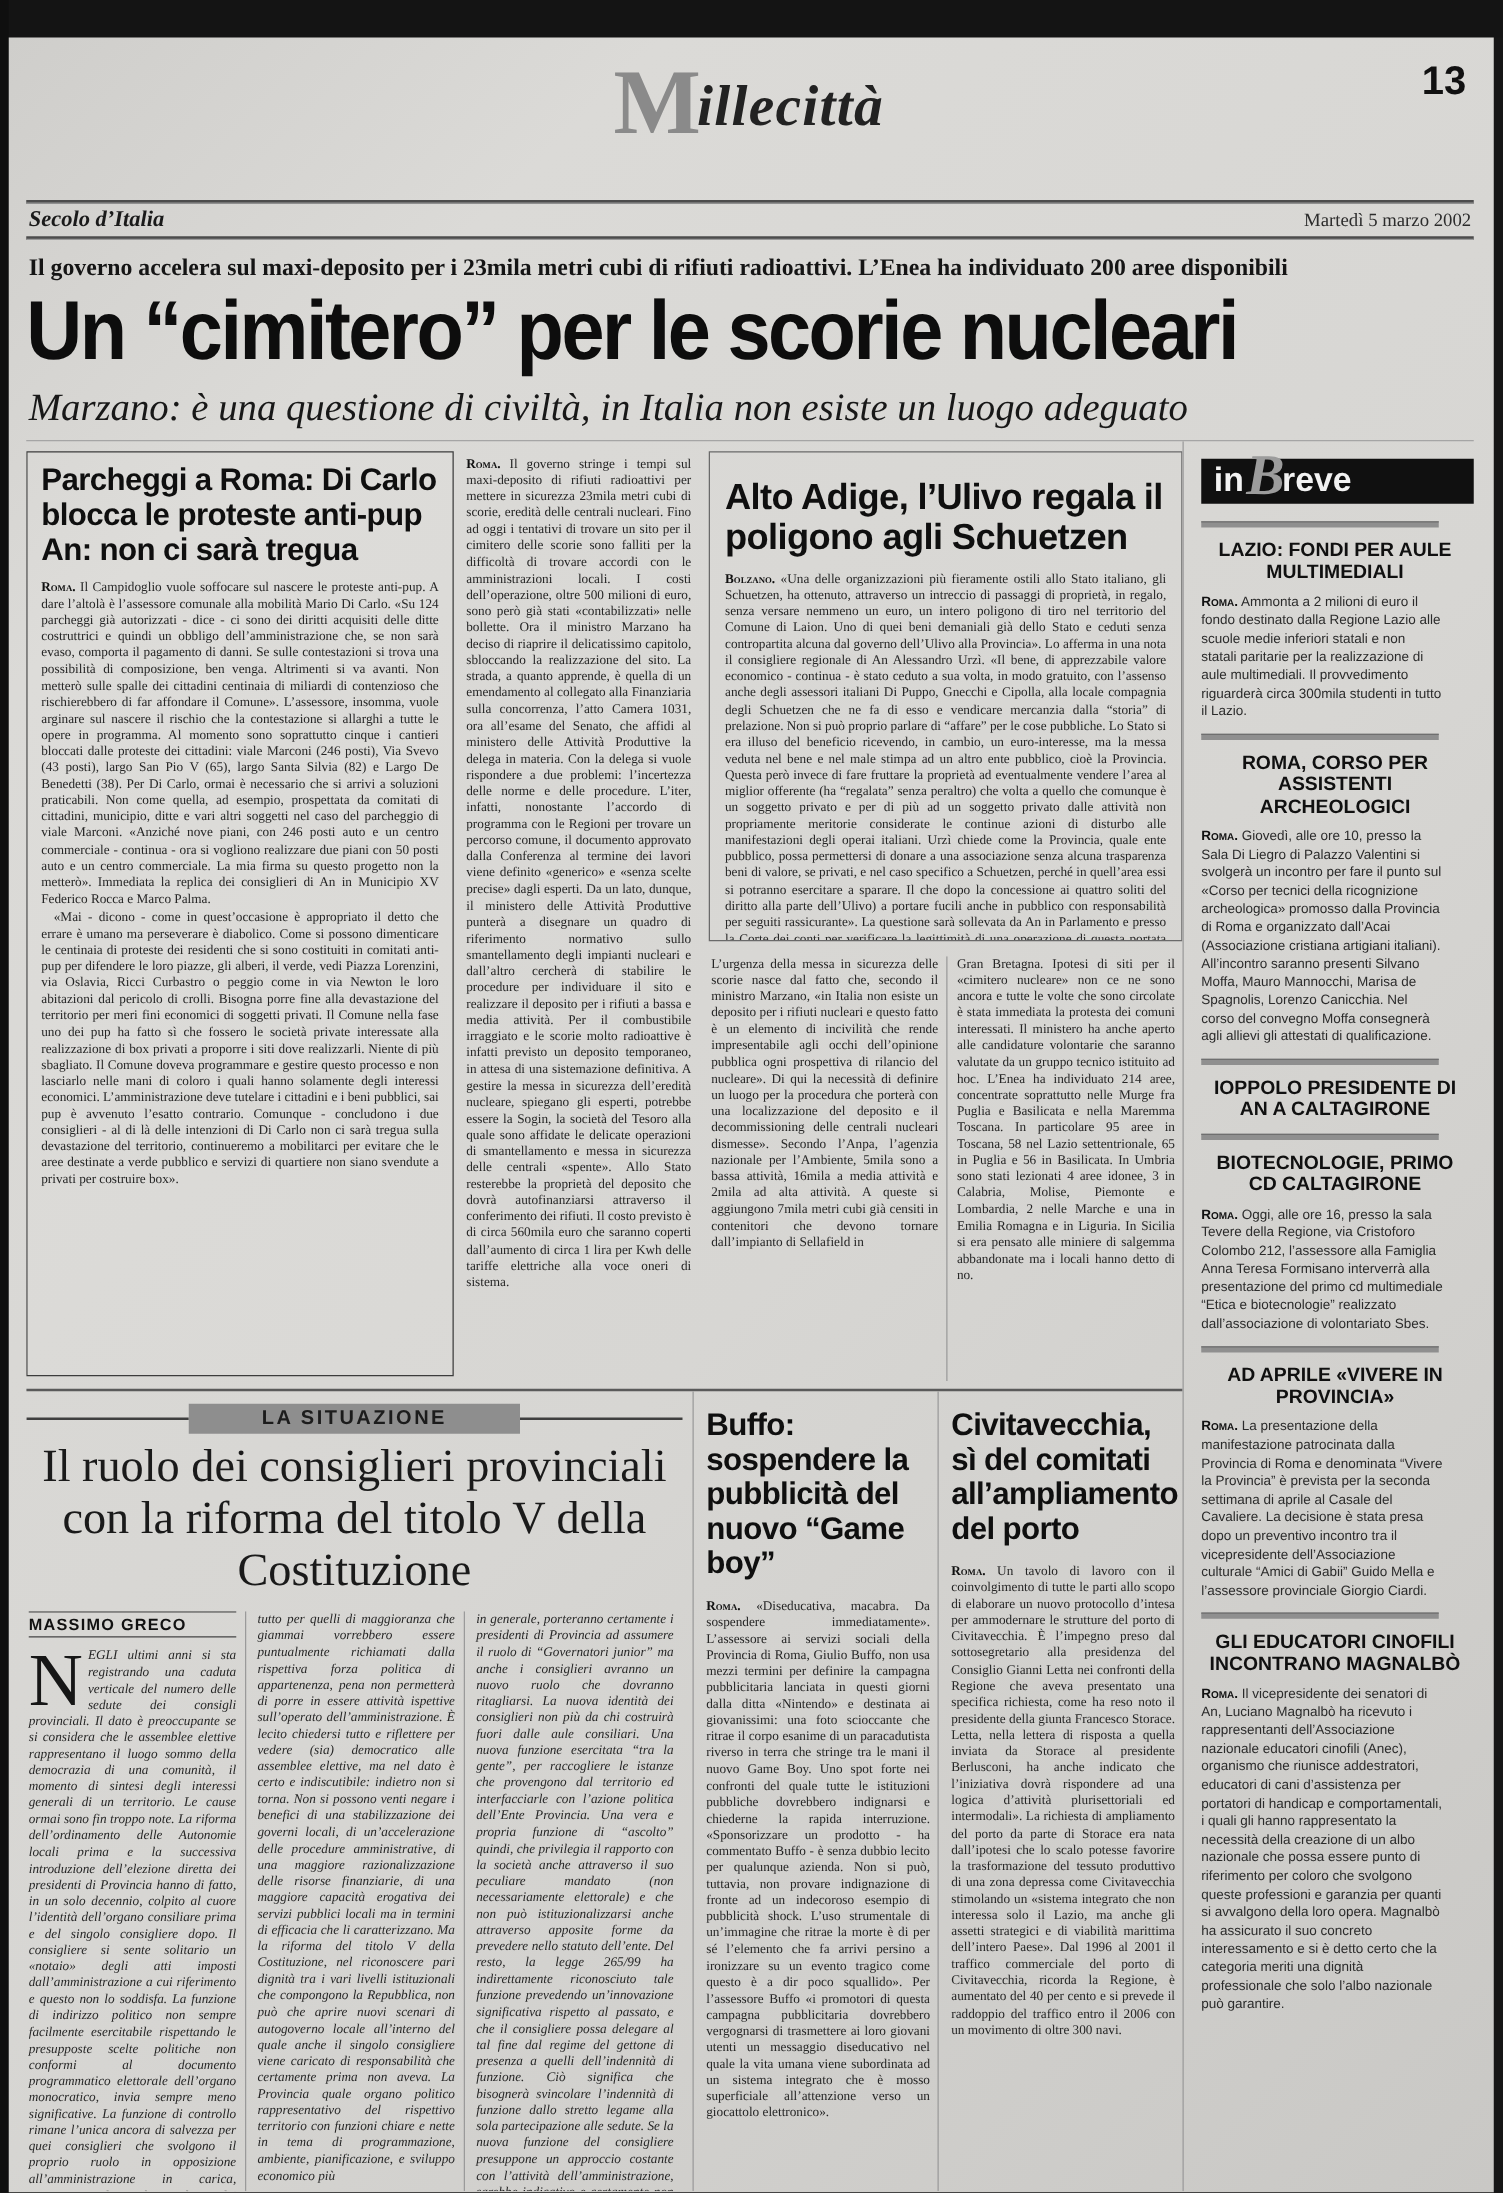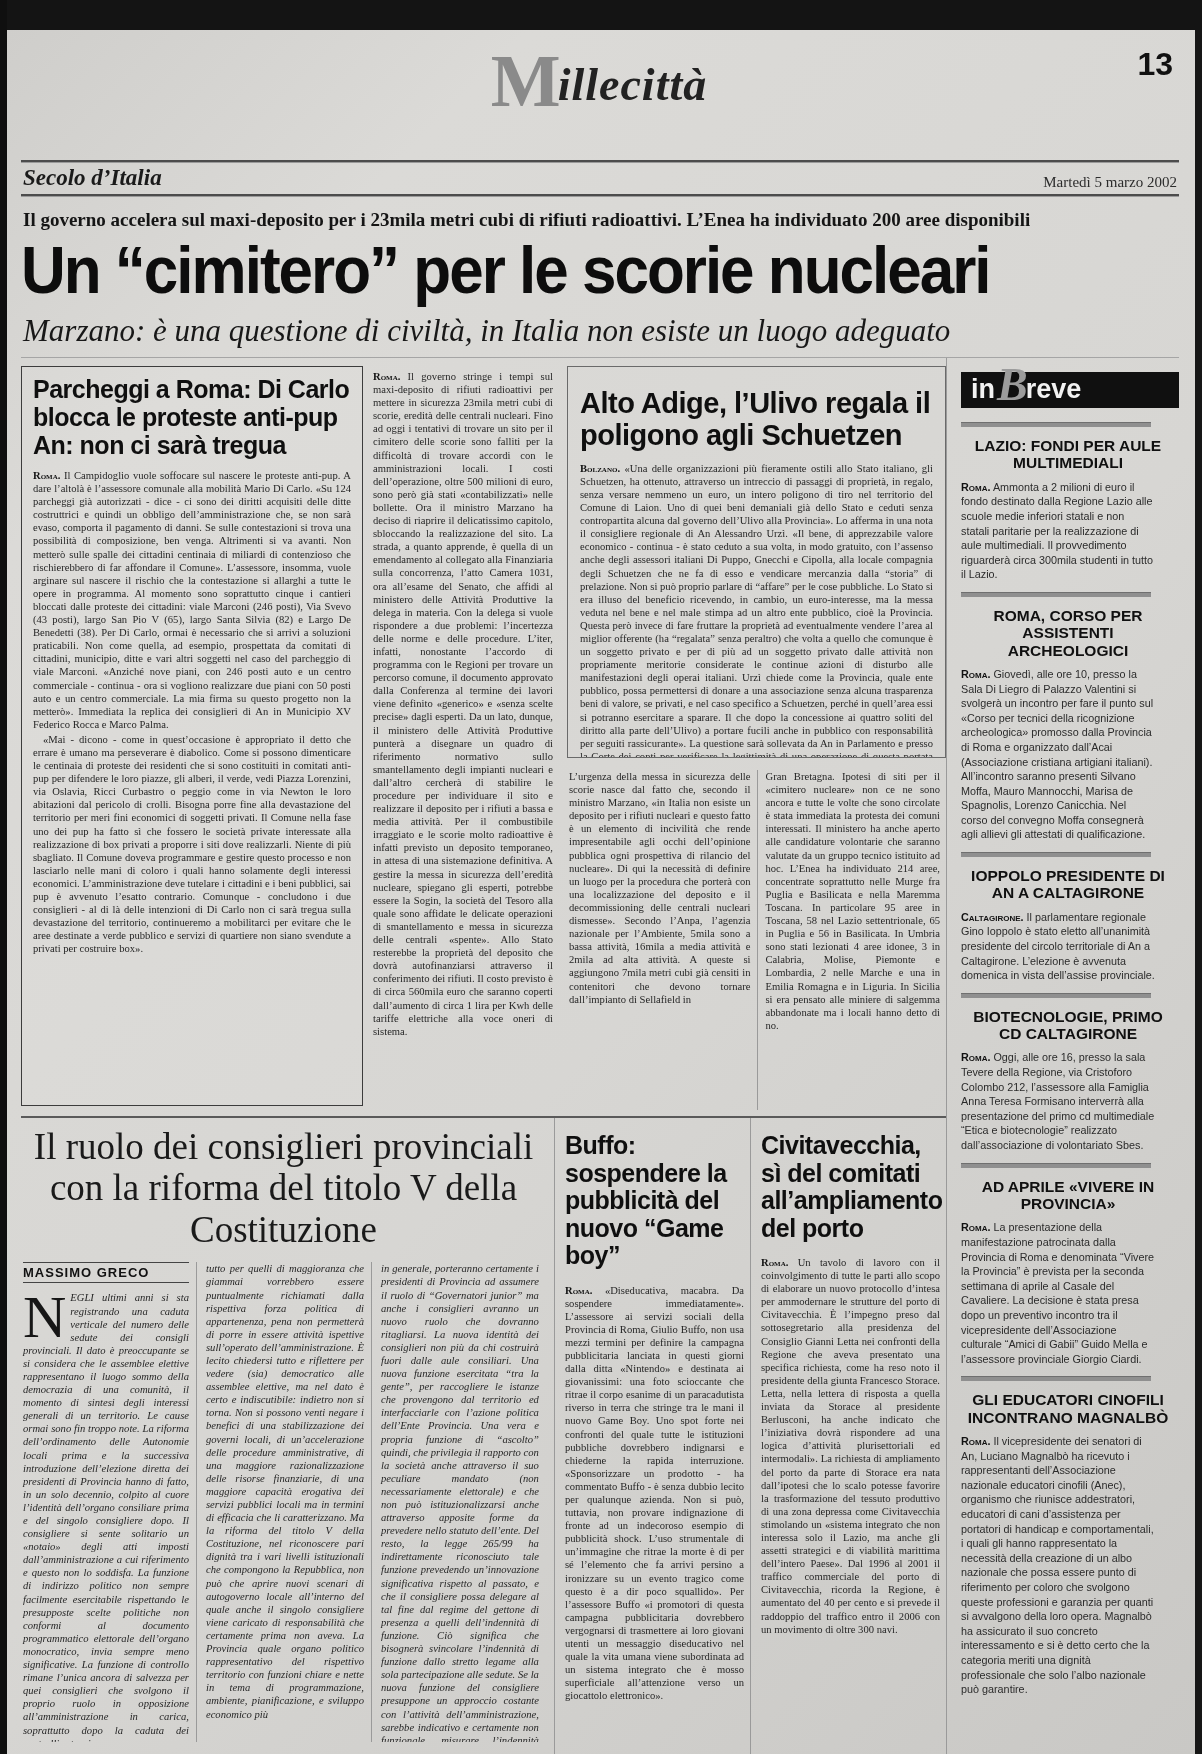--- a/index.html
+++ b/index.html
@@ -11,21 +11,21 @@
   
   .hdr{position:relative;height:120px;}
   .section-title{position:absolute;left:0;right:2px;top:18px;text-align:center;
      font-style:italic;font-weight:bold;font-size:46px;letter-spacing:1px;color:#222;}
   .section-title .bigM{font-size:74px;font-style:normal;color:#8a8a8a;
      font-family:"Liberation Serif",serif;line-height:0;vertical-align:-6px;margin-right:-4px;}
   .pagenum{position:absolute;right:6px;top:6px;font-family:"Liberation Sans",sans-serif;
      font-weight:bold;font-size:32px;color:#111;}
   .rule{height:2px;background:#4c4c4c;border-bottom:1px solid #9a9a9a;}
   .mastrow{display:flex;justify-content:space-between;align-items:flex-end;padding:2px 2px 3px 2px;}
-  .masthead{font-weight:bold;font-style:italic;font-size:23px;color:#1a1a1a;}
+  .masthead{font-weight:bold;font-style:italic;font-size:18px;color:#1a1a1a;}
   .dateline{font-size:15px;color:#2c2c2c;}
   
   .lead-head{padding-top:10px;}
   .kicker{font-weight:bold;font-size:19px;color:#151515;padding:2px 2px 6px 2px;}
   .headline{font-family:"Liberation Sans",sans-serif;font-weight:bold;font-size:62px;
      letter-spacing:-2px;line-height:1.0;color:#0d0d0d;transform:scaleY(1.08);transform-origin:left top;
      white-space:nowrap;}
   .subhead{font-style:italic;font-size:31px;color:#181818;padding:14px 2px 8px 2px;letter-spacing:0;}
   
   .cols{display:flex;height:1400px;overflow:hidden;border-top:1px solid #a5a5a5;}
@@ -143,20 +143,25 @@
             <div class="cont-col bodytxt">
                 <p>Gran Bretagna. Ipotesi di siti per il «cimitero nucleare» non ce ne sono ancora e tutte le volte che sono circolate è stata immediata la protesta dei comuni interessati. Il ministero ha anche aperto alle candidature volontarie che saranno valutate da un gruppo tecnico istituito ad hoc. L’Enea ha individuato 214 aree, concentrate soprattutto nelle Murge fra Puglia e Basilicata e nella Maremma Toscana. In particolare 95 aree in Toscana, 58 nel Lazio settentrionale, 65 in Puglia e 56 in Basilicata. In Umbria sono stati lezionati 4 aree idonee, 3 in Calabria, Molise, Piemonte e Lombardia, 2 nelle Marche e una in Emilia Romagna e in Liguria. In Sicilia si era pensato alle miniere di salgemma abbandonate ma i locali hanno detto di no.</p>
               </div>
           </div>
         </div>
       </div>
 
       <div class="bottom-band">
 
         <div class="feature">
+          <div class="banner-row">
+            <div class="line"></div>
+            <div class="banner">LA SITUAZIONE</div>
+            <div class="line"></div>
+          </div>
           <div class="feat-title">Il ruolo dei consiglieri provinciali con la riforma del titolo V della Costituzione</div>
           <div class="feat-cols bodytxt">
             <div class="feat-col">
               <div class="byline">MASSIMO GRECO</div>
               <span class="dropcap">N</span>
               <span>EGLI ultimi anni si sta registrando una caduta verticale del numero delle sedute dei consigli provinciali. Il dato è preoccupante se si considera che le assemblee elettive rappresentano il luogo sommo della democrazia di una comunità, il momento di sintesi degli interessi generali di un territorio. Le cause ormai sono fin troppo note. La riforma dell’ordinamento delle Autonomie locali prima e la successiva introduzione dell’elezione diretta dei presidenti di Provincia hanno di fatto, in un solo decennio, colpito al cuore l’identità dell’organo consiliare prima e del singolo consigliere dopo. Il consigliere si sente solitario un «notaio» degli atti imposti dall’amministrazione a cui riferimento e questo non lo soddisfa. La funzione di indirizzo politico non sempre facilmente esercitabile rispettando le presupposte scelte politiche non conformi al documento programmatico elettorale dell’organo monocratico, invia sempre meno significative. La funzione di controllo rimane l’unica ancora di salvezza per quei consiglieri che svolgono il proprio ruolo in opposizione all’amministrazione in carica, soprattutto dopo la caduta dei controlli esterni, ma non</span>
             </div>
             <div class="feat-col"><span>tutto per quelli di maggioranza che giammai vorrebbero essere puntualmente richiamati dalla rispettiva forza politica di appartenenza, pena non permetterà di porre in essere attività ispettive sull’operato dell’amministrazione. È lecito chiedersi tutto e riflettere per vedere (sia) democratico alle assemblee elettive, ma nel dato è certo e indiscutibile: indietro non si torna. Non si possono venti negare i benefici di una stabilizzazione dei governi locali, di un’accelerazione delle procedure amministrative, di una maggiore razionalizzazione delle risorse finanziarie, di una maggiore capacità erogativa dei servizi pubblici locali ma in termini di efficacia che li caratterizzano. Ma la riforma del titolo V della Costituzione, nel riconoscere pari dignità tra i vari livelli istituzionali che compongono la Repubblica, non può che aprire nuovi scenari di autogoverno locale all’interno del quale anche il singolo consigliere viene caricato di responsabilità che certamente prima non aveva. La Provincia quale organo politico rappresentativo del rispettivo territorio con funzioni chiare e nette in tema di programmazione, ambiente, pianificazione, e sviluppo economico più</span></div>
             <div class="feat-col"><span>in generale, porteranno certamente i presidenti di Provincia ad assumere il ruolo di “Governatori junior” ma anche i consiglieri avranno un nuovo ruolo che dovranno ritagliarsi. La nuova identità dei consiglieri non più da chi costruirà fuori dalle aule consiliari. Una nuova funzione esercitata “tra la gente”, per raccogliere le istanze che provengono dal territorio ed interfacciarle con l’azione politica dell’Ente Provincia. Una vera e propria funzione di “ascolto” quindi, che privilegia il rapporto con la società anche attraverso il suo peculiare mandato (non necessariamente elettorale) e che non può istituzionalizzarsi anche attraverso apposite forme da prevedere nello statuto dell’ente. Del resto, la legge 265/99 ha indirettamente riconosciuto tale funzione prevedendo un’innovazione significativa rispetto al passato, e che il consigliere possa delegare al tal fine dal regime del gettone di presenza a quelli dell’indennità di funzione. Ciò significa che bisognerà svincolare l’indennità di funzione dallo stretto legame alla sola partecipazione alle sedute. Se la nuova funzione del consigliere presuppone un approccio costante con l’attività dell’amministrazione, sarebbe indicativo e certamente non funzionale, misurare l’indennità quale corrispettivo delle presenze del consigliere alle sole attività dell’ente provincia.</span></div>
           </div>
@@ -193,21 +198,20 @@
 
       <div class="sb-sep"></div>
       <div class="sb-item">
         <div class="sb-title">ROMA, CORSO PER ASSISTENTI ARCHEOLOGICI</div>
         <div class="sb-body"><span class="city">Roma.</span> <span>Giovedì, alle ore 10, presso la Sala Di Liegro di Palazzo Valentini si svolgerà un incontro per fare il punto sul «Corso per tecnici della ricognizione archeologica» promosso dalla Provincia di Roma e organizzato dall’Acai (Associazione cristiana artigiani italiani). All’incontro saranno presenti Silvano Moffa, Mauro Mannocchi, Marisa de Spagnolis, Lorenzo Canicchia. Nel corso del convegno Moffa consegnerà agli allievi gli attestati di qualificazione.</span></div>
       </div>
 
       <div class="sb-sep"></div>
       <div class="sb-item">
         <div class="sb-title">IOPPOLO PRESIDENTE DI AN A CALTAGIRONE</div>
-        <div class="sb-body"><span class="city">Caltagirone.</span> <span>Il parlamentare regionale Gino Ioppolo è stato eletto all’unanimità presidente del circolo territoriale di An a Caltagirone. L’elezione è avvenuta domenica in vista dell’assise provinciale.</span></div>
       </div>
 
       <div class="sb-sep"></div>
       <div class="sb-item">
         <div class="sb-title">BIOTECNOLOGIE, PRIMO CD CALTAGIRONE</div>
         <div class="sb-body"><span class="city">Roma.</span> <span>Oggi, alle ore 16, presso la sala Tevere della Regione, via Cristoforo Colombo 212, l’assessore alla Famiglia Anna Teresa Formisano interverrà alla presentazione del primo cd multimediale “Etica e biotecnologie” realizzato dall’associazione di volontariato Sbes.</span></div>
       </div>
 
       <div class="sb-sep"></div>
       <div class="sb-item">

